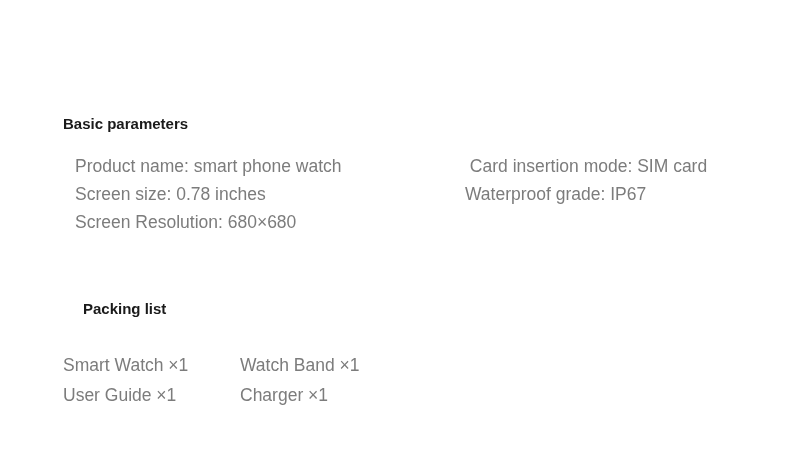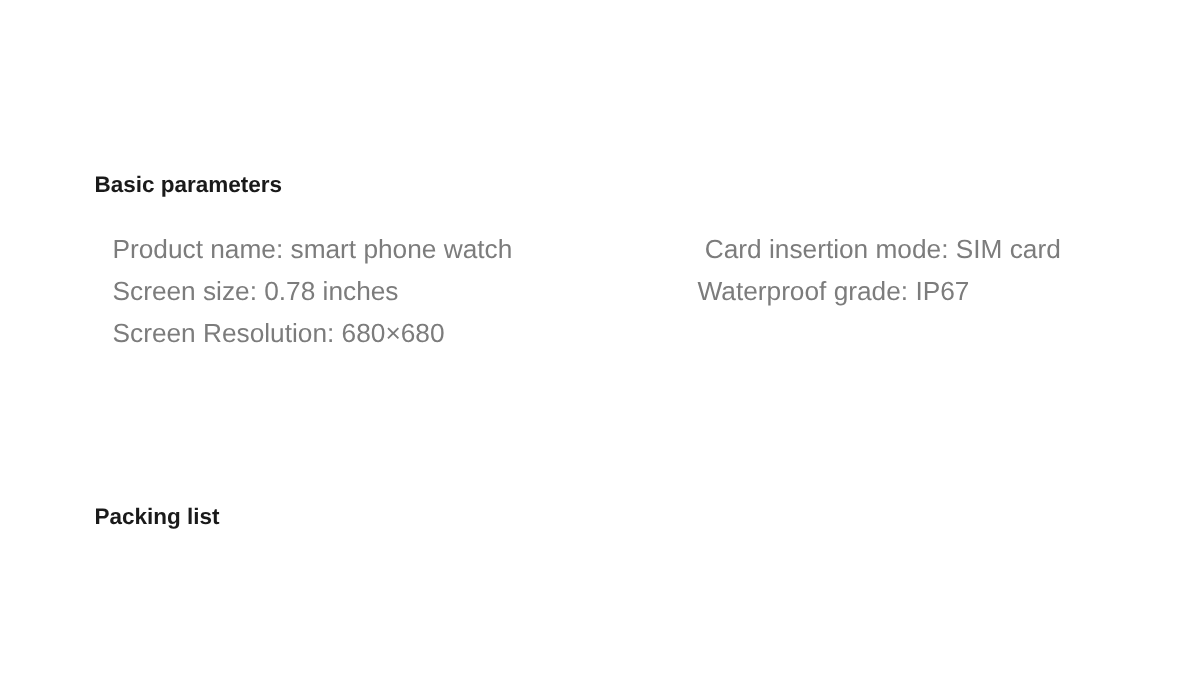--- a/index.html
+++ b/index.html
@@ -39,21 +39,21 @@
   .section-heading {
     position: absolute;
     left: 63px;
     font-size: 15px;
     font-weight: 700;
     color: #1a1a1a;
     line-height: 24px;
     white-space: nowrap;
   }
   #basic-heading { top: 112px; }
-  #packing-heading { top: 333px; }
+  #packing-heading { top: 297px; margin-left: 20px; }
 
   
   .specs {
     position: absolute;
     left: 63px;
     top: 152px;
     width: 700px;
   }
   .spec-col {
     position: absolute;
@@ -141,14 +141,24 @@
 
     <div class="spec-col right">
       <div class="spec-line"> Card insertion mode: SIM card</div>
       <div class="spec-line">Waterproof grade: IP67</div>
     </div>
 
   </div>
 
   <div class="section-heading" id="packing-heading">Packing list</div>
 
+  <div class="packing">
+    <div class="packing-row">
+      <span class="packing-cell c1">Smart Watch ×1</span>
+      <span class="packing-cell c2">Watch Band ×1</span>
+    </div>
+    <div class="packing-row">
+      <span class="packing-cell c1">User Guide ×1</span>
+      <span class="packing-cell c2">Charger ×1</span>
+    </div>
+  </div>
 
 </div>
 
 </body></html>

